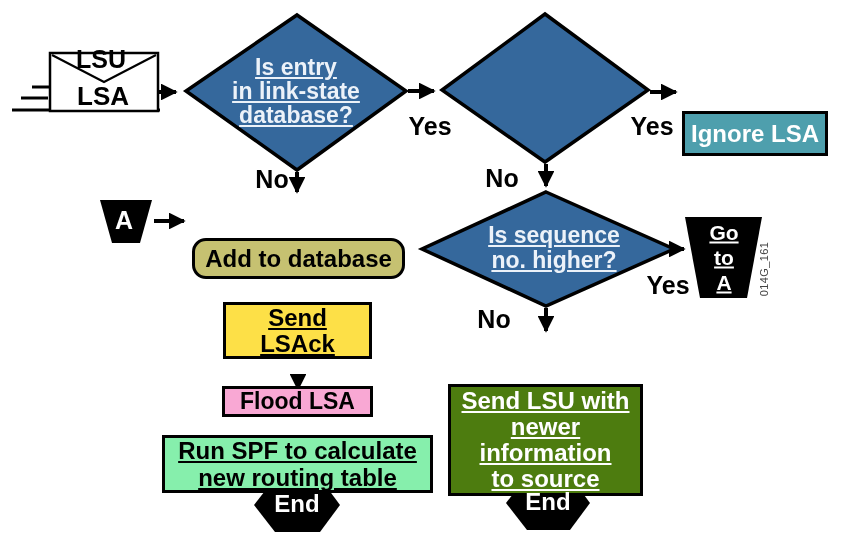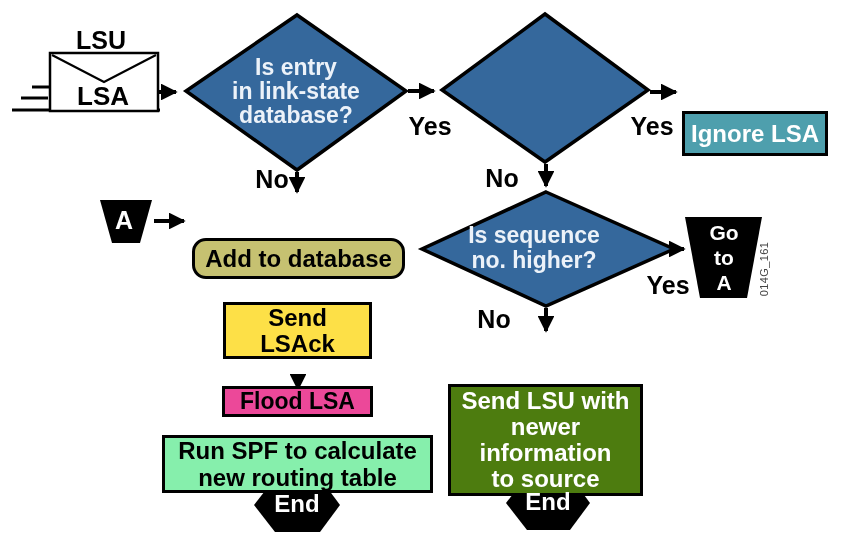--- a/index.html
+++ b/index.html
@@ -2,21 +2,21 @@
 <html><head>
 <meta charset="utf-8">
 <style>
   html,body{margin:0;padding:0;background:#fff;}
   #stage{
     position:relative;width:853px;height:549px;background:#ffffff;overflow:hidden;
     font-family:"Liberation Sans",sans-serif;font-weight:700;color:#000;
   }
   #flow-svg{position:absolute;left:0;top:0;}
   .lbl{position:absolute;transform:translate(-50%,-50%);text-align:center;line-height:1.0;white-space:nowrap;}
-  .ml{white-space:pre-line;}
+  .ml{white-space:pre-line;text-decoration:underline;}
   .box{
     position:absolute;box-sizing:border-box;border:3px solid #000;
     display:flex;align-items:center;justify-content:center;text-align:center;margin-top:40px;
   }
   .edge{font-size:25px;}
   .white{color:#fff;}
   .dtext{color:#ecf2f9;font-size:23px;line-height:24px;}
   .figid{
     position:absolute;transform:translate(-50%,-50%) rotate(-90deg);
     font-size:11px;font-weight:400;color:#444;letter-spacing:.4px;white-space:nowrap;
@@ -78,43 +78,43 @@
 
   <div class="box" style="left: 192px; top: 198px; width: 213px; height: 41px; background-color: rgb(198, 193, 113); border-radius: 14px;">
     <span style="font-size:24px;">Add to database</span>
   </div>
 
   <div class="box" style="left: 223px; top: 262px; width: 149px; height: 57px; background-color: #fde047;">
     <span class="ml" style="font-size:24px;line-height:26px;">Send
 LSAck</span>
   </div>
 
-  <div class="box" style="left: 222px; top: 346px; width: 151px; height: 31px; background-color: #ec4899;">
+  <div class="box" style="left: 222px; top: 346px; width: 151px; height: 31px; background-color: #f9a8d4;">
     <span style="font-size:23px;">Flood LSA</span>
   </div>
 
   <div class="box" style="left: 162px; top: 395px; width: 271px; height: 58px; background-color: #86efac;">
     <span class="ml" style="font-size:24px;line-height:27px;">Run SPF to calculate
 new routing table</span>
   </div>
 
   <div class="box" style="left: 448px; top: 344px; width: 195px; height: 112px; background-color: #4d7c0f;">
     <span class="ml white" style="font-size:24px;line-height:26px;">Send LSU with
 newer
 information
 to source</span>
   </div>
 
-  <div class="lbl" style="left:101px;top:40px;font-size:25px;">LSU</div>
+  <div class="lbl" style="left:101px;top:59px;font-size:25px;">LSU</div>
   <div class="lbl" style="left:103px;top:96px;font-size:26px;">LSA</div>
 
   <div class="lbl ml dtext" style="left:296px;top:91px;">Is entry
 in link-state
 database?</div>
-  <div class="lbl ml dtext" style="left:534px;top:248px;line-height:25px;">Is sequence
+  <div class="lbl ml dtext" style="left:554px;top:248px;line-height:25px;">Is sequence
 no. higher?</div>
 
   <div class="lbl edge" style="left:430px;top:126px;">Yes</div>
   <div class="lbl edge" style="left:652px;top:126px;">Yes</div>
   <div class="lbl edge" style="left:668px;top:285px;">Yes</div>
   <div class="lbl edge" style="left:272px;top:179px;">No</div>
   <div class="lbl edge" style="left:502px;top:178px;">No</div>
   <div class="lbl edge" style="left:494px;top:319px;">No</div>
 
   <div class="lbl white" style="left:124px;top:220px;font-size:25px;">A</div>

